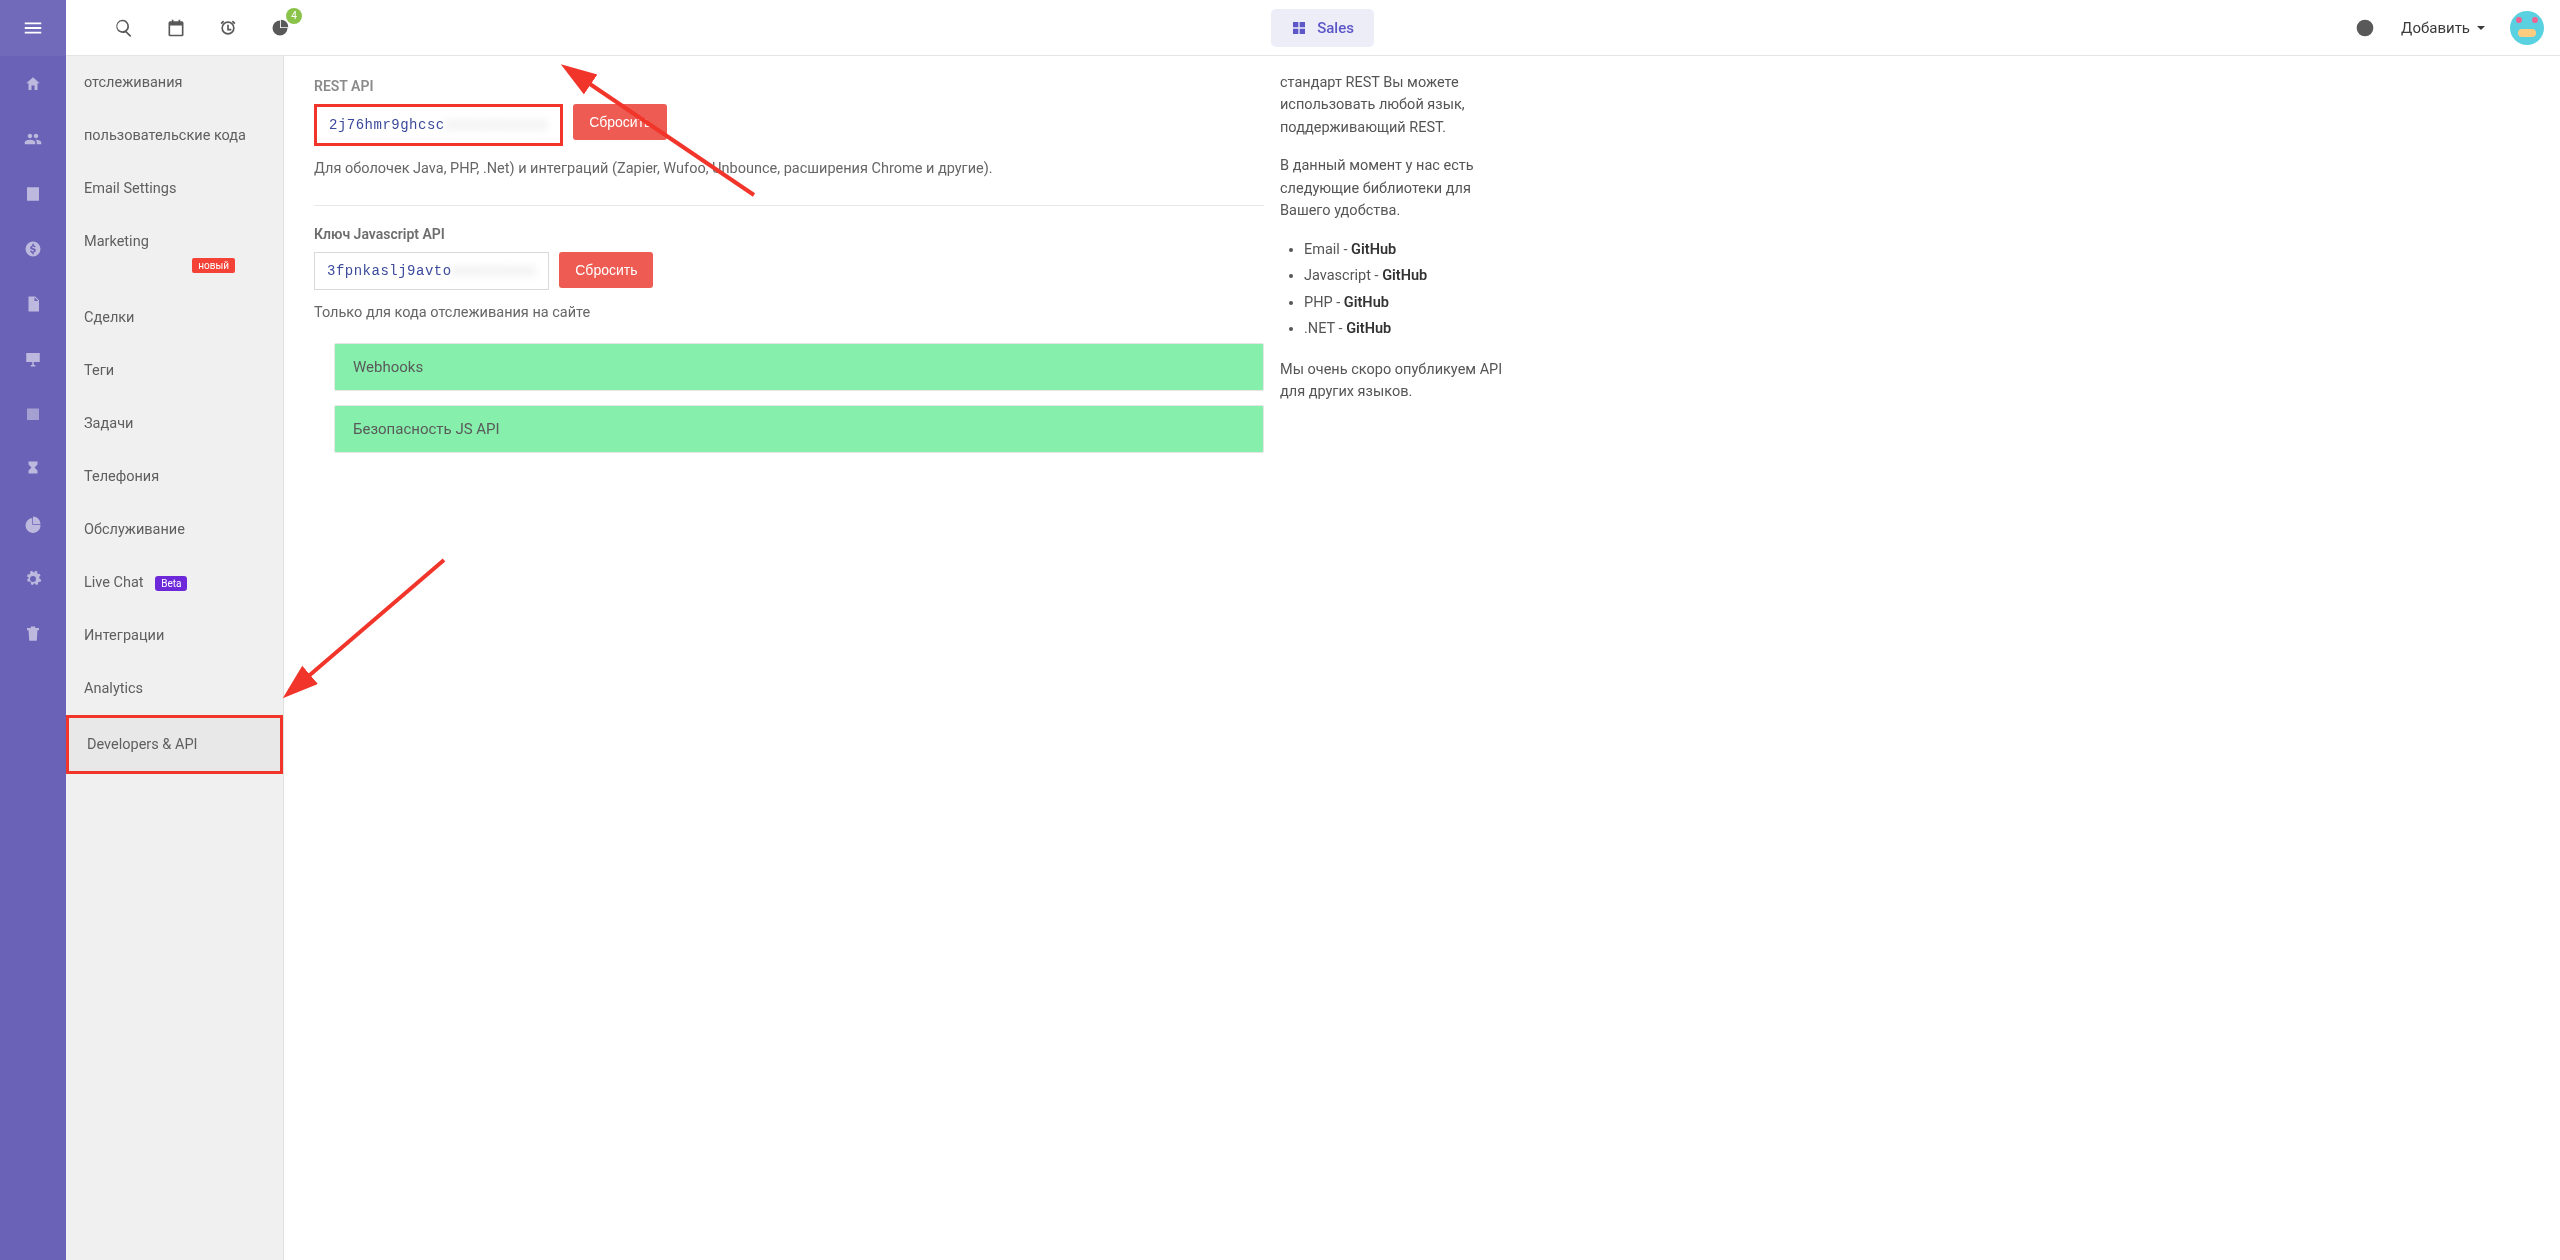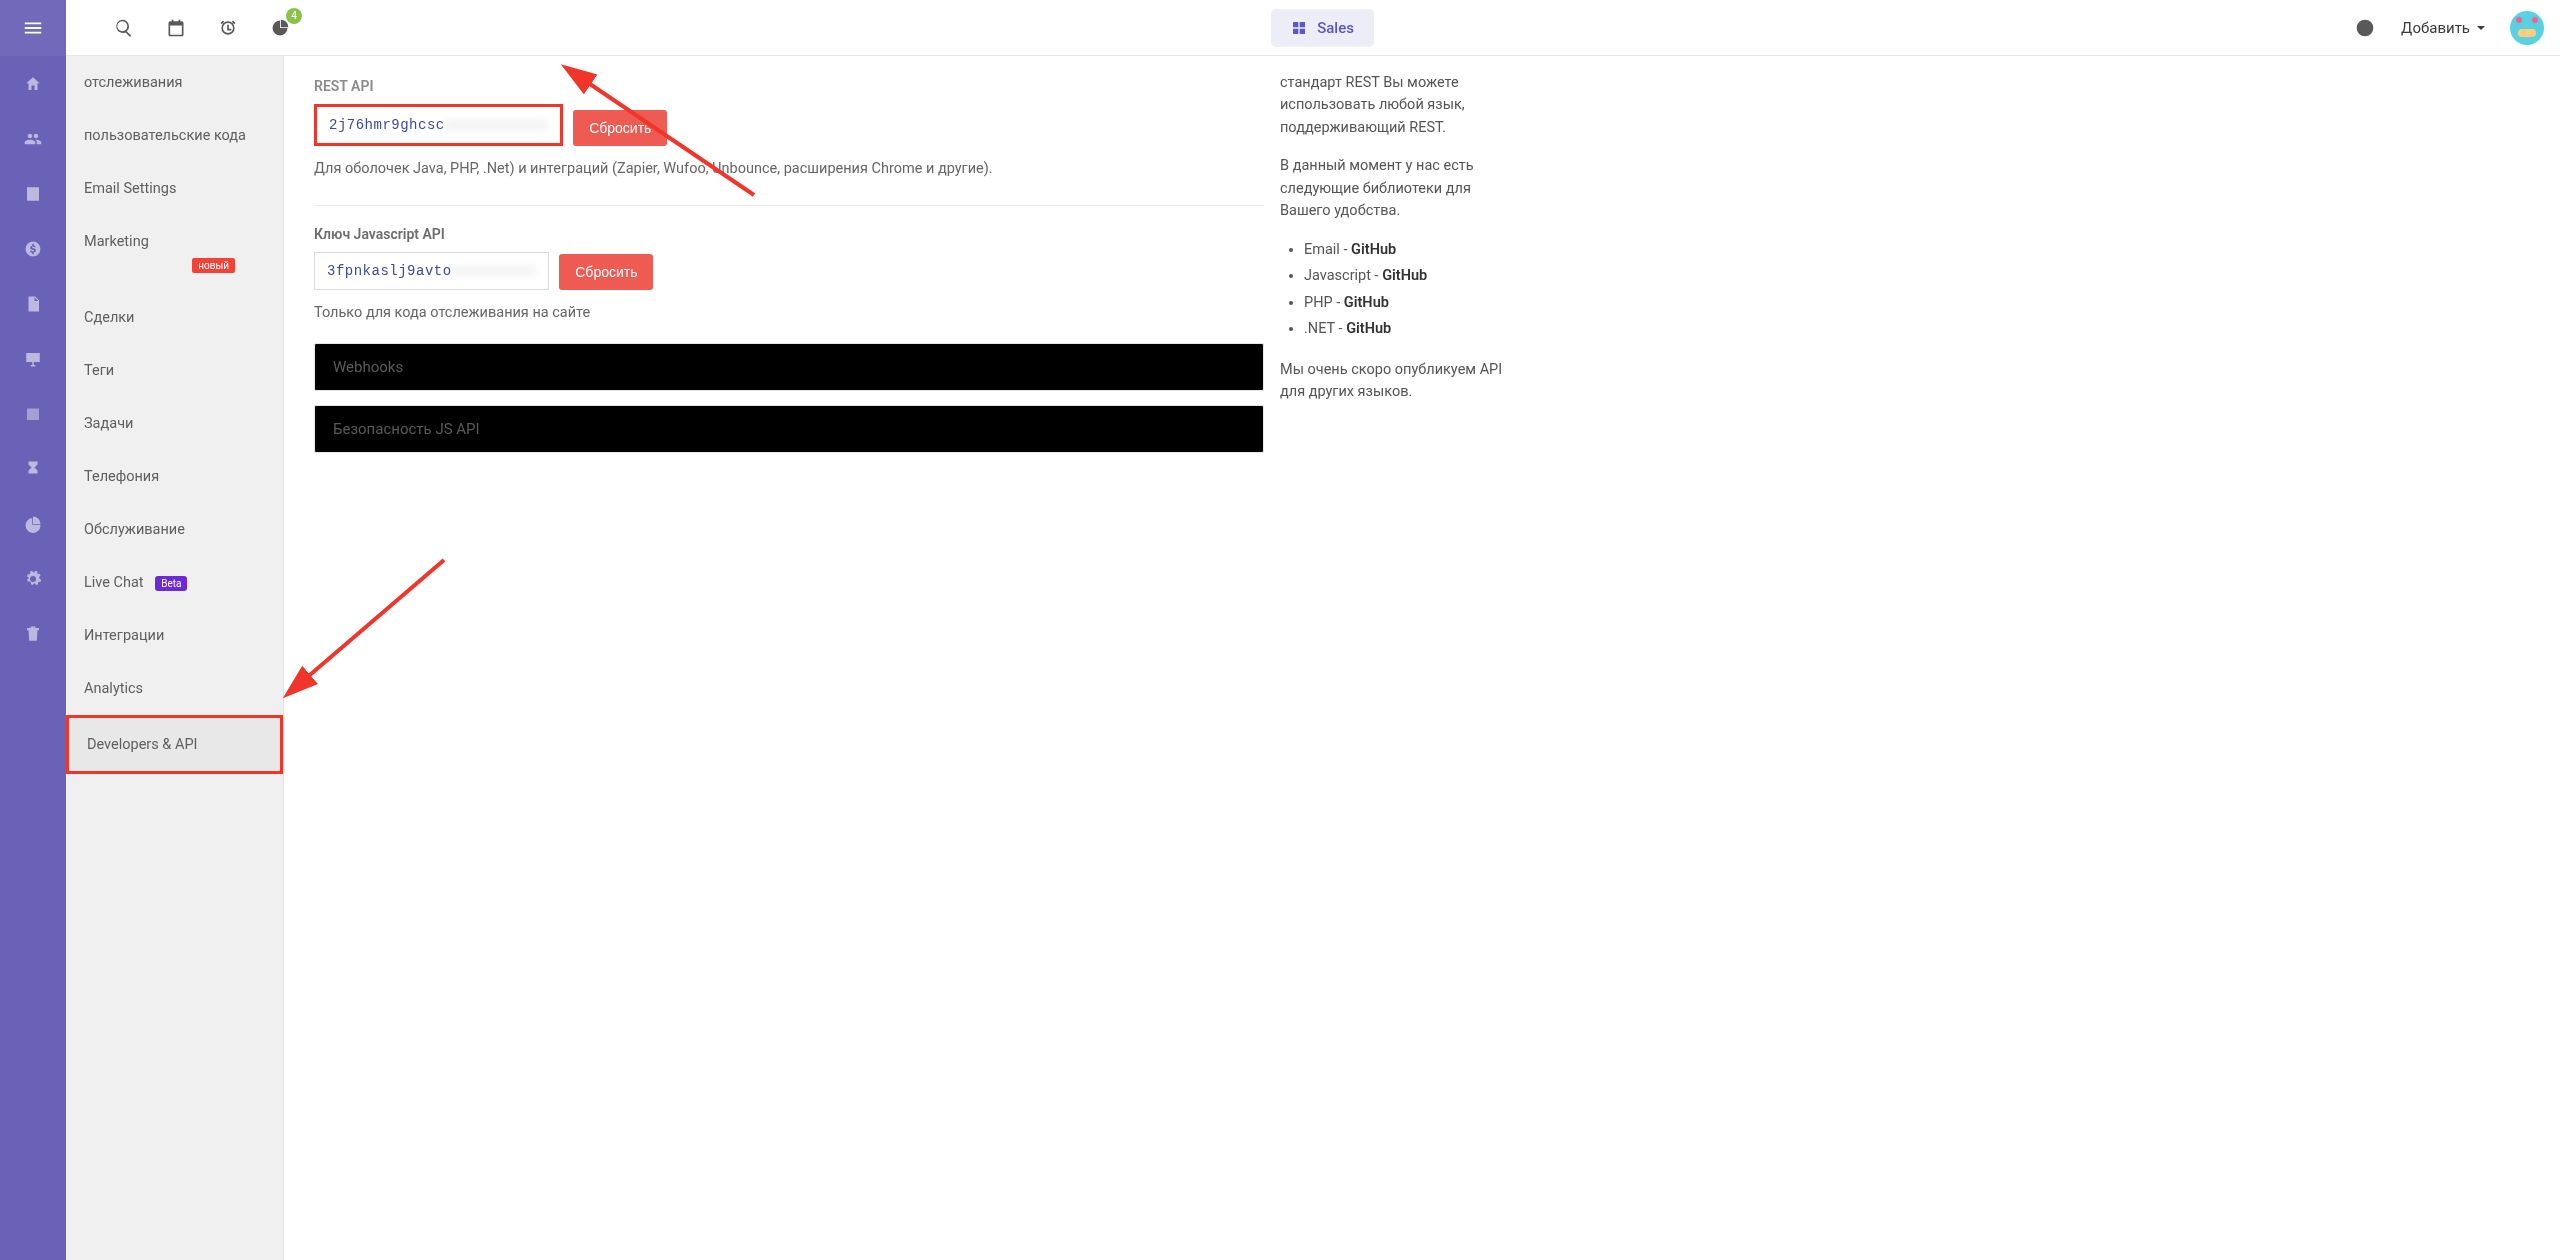--- a/index.html
+++ b/index.html
@@ -46,31 +46,31 @@
 .avatar { background: radial-gradient(circle at 50% 40%, #ff7043 30%, #4fc3f7 30%); }
 .avatar { background: #5ad1e0; }
 
 
 .main { flex: 1; padding-top: 56px; display: flex; }
 .content { flex: 1; padding: 16px 20px; max-width: 990px; }
 .content { padding-left: 30px; padding-right: 10px; }
 
 .section-label { color: #8a8a8a; font-size: 14px; font-weight: 600; margin-bottom: 10px; margin-top: 6px; }
 
-.api-row { display: flex; align-items: flex-end; gap: 10px; margin-bottom: 14px; }
+.api-row { display: flex; align-items: flex-start; gap: 10px; margin-bottom: 14px; }
 .api-box { border: 1px solid #d9d9d9; padding: 10px 12px; font-family: "Courier New", monospace; font-size: 14px; color: #2f3a8f; color: #3b4a9c; letter-spacing: 0.5px; min-width: 214px; background: #fff; }
 .api-box.highlighted { border: 3px solid #f1352b; }
 .btn-reset { background: #ef5350; background: #e74c3c; background: #ee5b55; color: #fff; border: none; padding: 10px 16px; font-size: 14px; cursor: pointer; border-radius: 3px; }
 .btn-reset { background: #ed5b52; }
 
 .desc { color: #666; font-size: 14.5px; margin-bottom: 28px; margin-top: 4px; }
 .section-divider { border-top: 1px solid #e8e8e8; margin: 18px 0 20px; }
 
 .accordion { border: 1px solid #e3e3e3; background: #f4f4f4; background: #f0f0f0; padding: 14px 18px; margin-bottom: 14px; cursor: pointer; color: #5a5a5a; font-size: 15px; border-radius: 2px; }
-.accordion { background: #000000; border: 1px solid #e6e6e6; }
+.accordion { background: #86efac; border: 1px solid #e6e6e6; margin-left: 20px; }
 
 .right-info { width: 260px; padding: 16px 18px 16px 6px; color: #555; font-size: 14.5px; line-height: 1.55; }
 .right-info p { margin-bottom: 16px; }
 .right-info ul { list-style: disc; padding-left: 24px; margin-bottom: 18px; }
 .right-info li { margin-bottom: 4px; }
 .right-info b { font-weight: 600; color: #333; }
 
 
 .blurred { filter: blur(4px); color: #c9c9c9; letter-spacing: 1px; }
 

